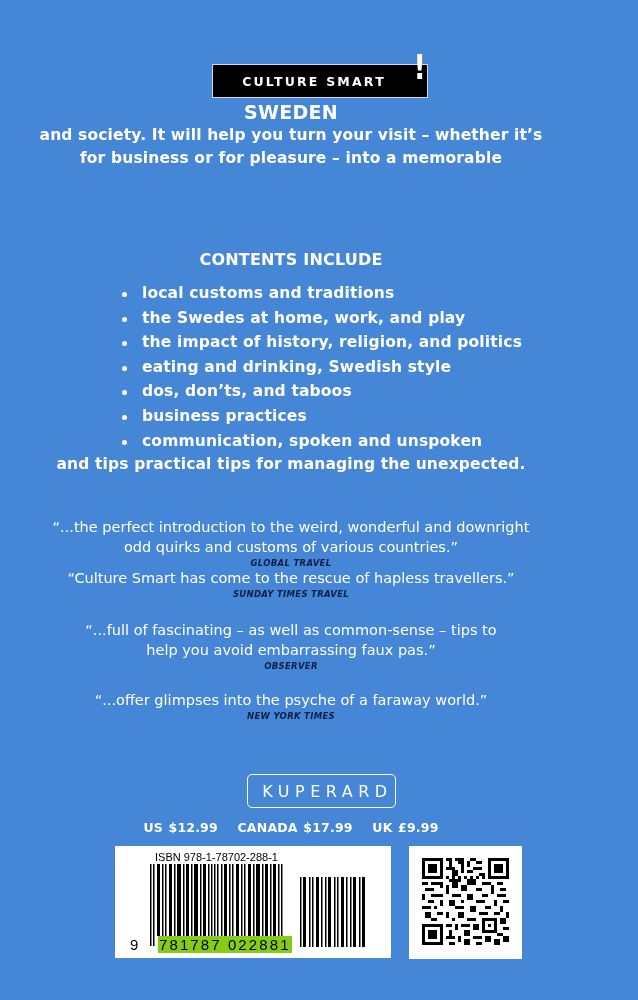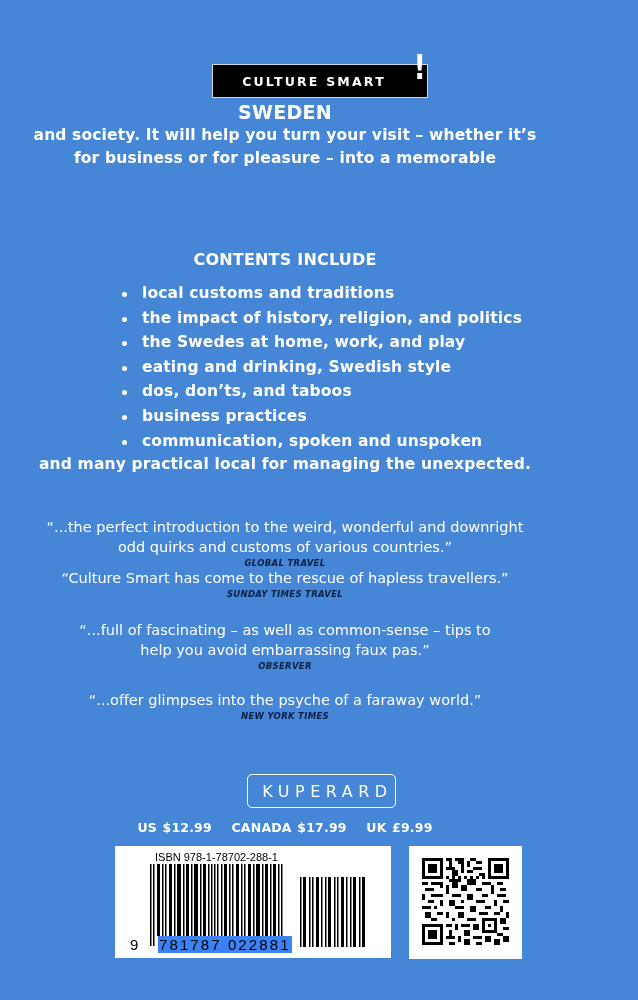--- a/index.html
+++ b/index.html
@@ -17,21 +17,21 @@
     display:flex; align-items:center; justify-content:center;
   }
   #logo-text {
     font-family:"DejaVu Sans", sans-serif; font-weight:bold; font-size:12.5px;
     letter-spacing:2.2px; color:#fff; margin-right:12px;
   }
   #logo-bang {
     left:412px; top:50px; font-family:"DejaVu Sans", sans-serif; font-weight:bold;
     font-size:34px; line-height:34px; color:#fff; transform:scaleX(0.8);
   }
-  .center { left:0; width:570px; text-align:center; }
+  .center { left:6px; width:570px; text-align:center; }
   #title { top:101px; font-weight:bold; font-size:19px; letter-spacing:0.3px; }
   #intro {
     top:124px; font-size:15.5px; line-height:22.5px; font-weight:bold;
     letter-spacing:0.15px;
   }
   #intro span { display:block; white-space:nowrap; }
   #contents-heading { top:250px; font-weight:bold; font-size:16px; letter-spacing:0.2px; }
   #contents-list { left:120px; top:281px; margin:0; padding:0; list-style:none; }
   #contents-list li {
     font-size:15.5px; font-weight:bold; line-height:24.6px; white-space:nowrap;
@@ -71,21 +71,21 @@
   }
   #barcode-main { left:150px; top:864px; }
   #barcode-addon { left:300px; top:877px; }
   #price-code {
     left:302px; top:859px; font-family:"Liberation Sans", sans-serif;
     font-size:14px; letter-spacing:6.5px; color:#ffffff;
   }
   #ean-lead { left:130px; top:936px; font-family:"Liberation Sans", sans-serif; font-size:15px; color:#000; }
   #ean-digits {
     left:158px; top:936px; font-family:"Liberation Sans", sans-serif; font-size:15px;
-    color:#000; letter-spacing:2.1px; background:#3b82f6; padding:0 1px;
+    color:#000; letter-spacing:2.1px; background:#84cc16; padding:0 1px;
   }
   #qr-box { left:409px; top:846px; width:113px; height:113px; background:#fff; }
   #qr { left:422px; top:858px; }
 </style>
 </head>
 <body>
 
 <div id="logo" class="abs">
   <span id="logo-text">CULTURE SMART</span>
 </div>
@@ -94,28 +94,28 @@
 <div id="title" class="abs center">SWEDEN</div>
 
 <div id="intro" class="abs center">
   <span>and society. It will help you turn your visit – whether it’s</span>
   <span>for business or for pleasure – into a memorable</span>
 </div>
 
 <div id="contents-heading" class="abs center">CONTENTS INCLUDE</div>
 <ul id="contents-list" class="abs">
   <li>local customs and traditions</li>
+  <li>the Swedes at home, work, and play</li>
   <li>the impact of history, religion, and politics</li>
-  <li>the Swedes at home, work, and play</li>
   <li>eating and drinking, Swedish style</li>
   <li>dos, don’ts, and taboos</li>
   <li>business practices</li>
   <li>communication, spoken and unspoken</li>
 </ul>
-<div id="contents-footer" class="abs center">and many practical local for managing the unexpected.</div>
+<div id="contents-footer" class="abs center">and tips practical tips for managing the unexpected.</div>
 
 <div id="q1" class="abs center quote">
   <span class="l">“...the perfect introduction to the weird, wonderful and downright</span>
   <span class="l">odd quirks and customs of various countries.”</span>
   <span class="source">GLOBAL TRAVEL</span>
 </div>
 <div id="q2" class="abs center quote">
   <span class="l">“Culture Smart has come to the rescue of hapless travellers.”</span>
   <span class="source">SUNDAY TIMES TRAVEL</span>
 </div>

